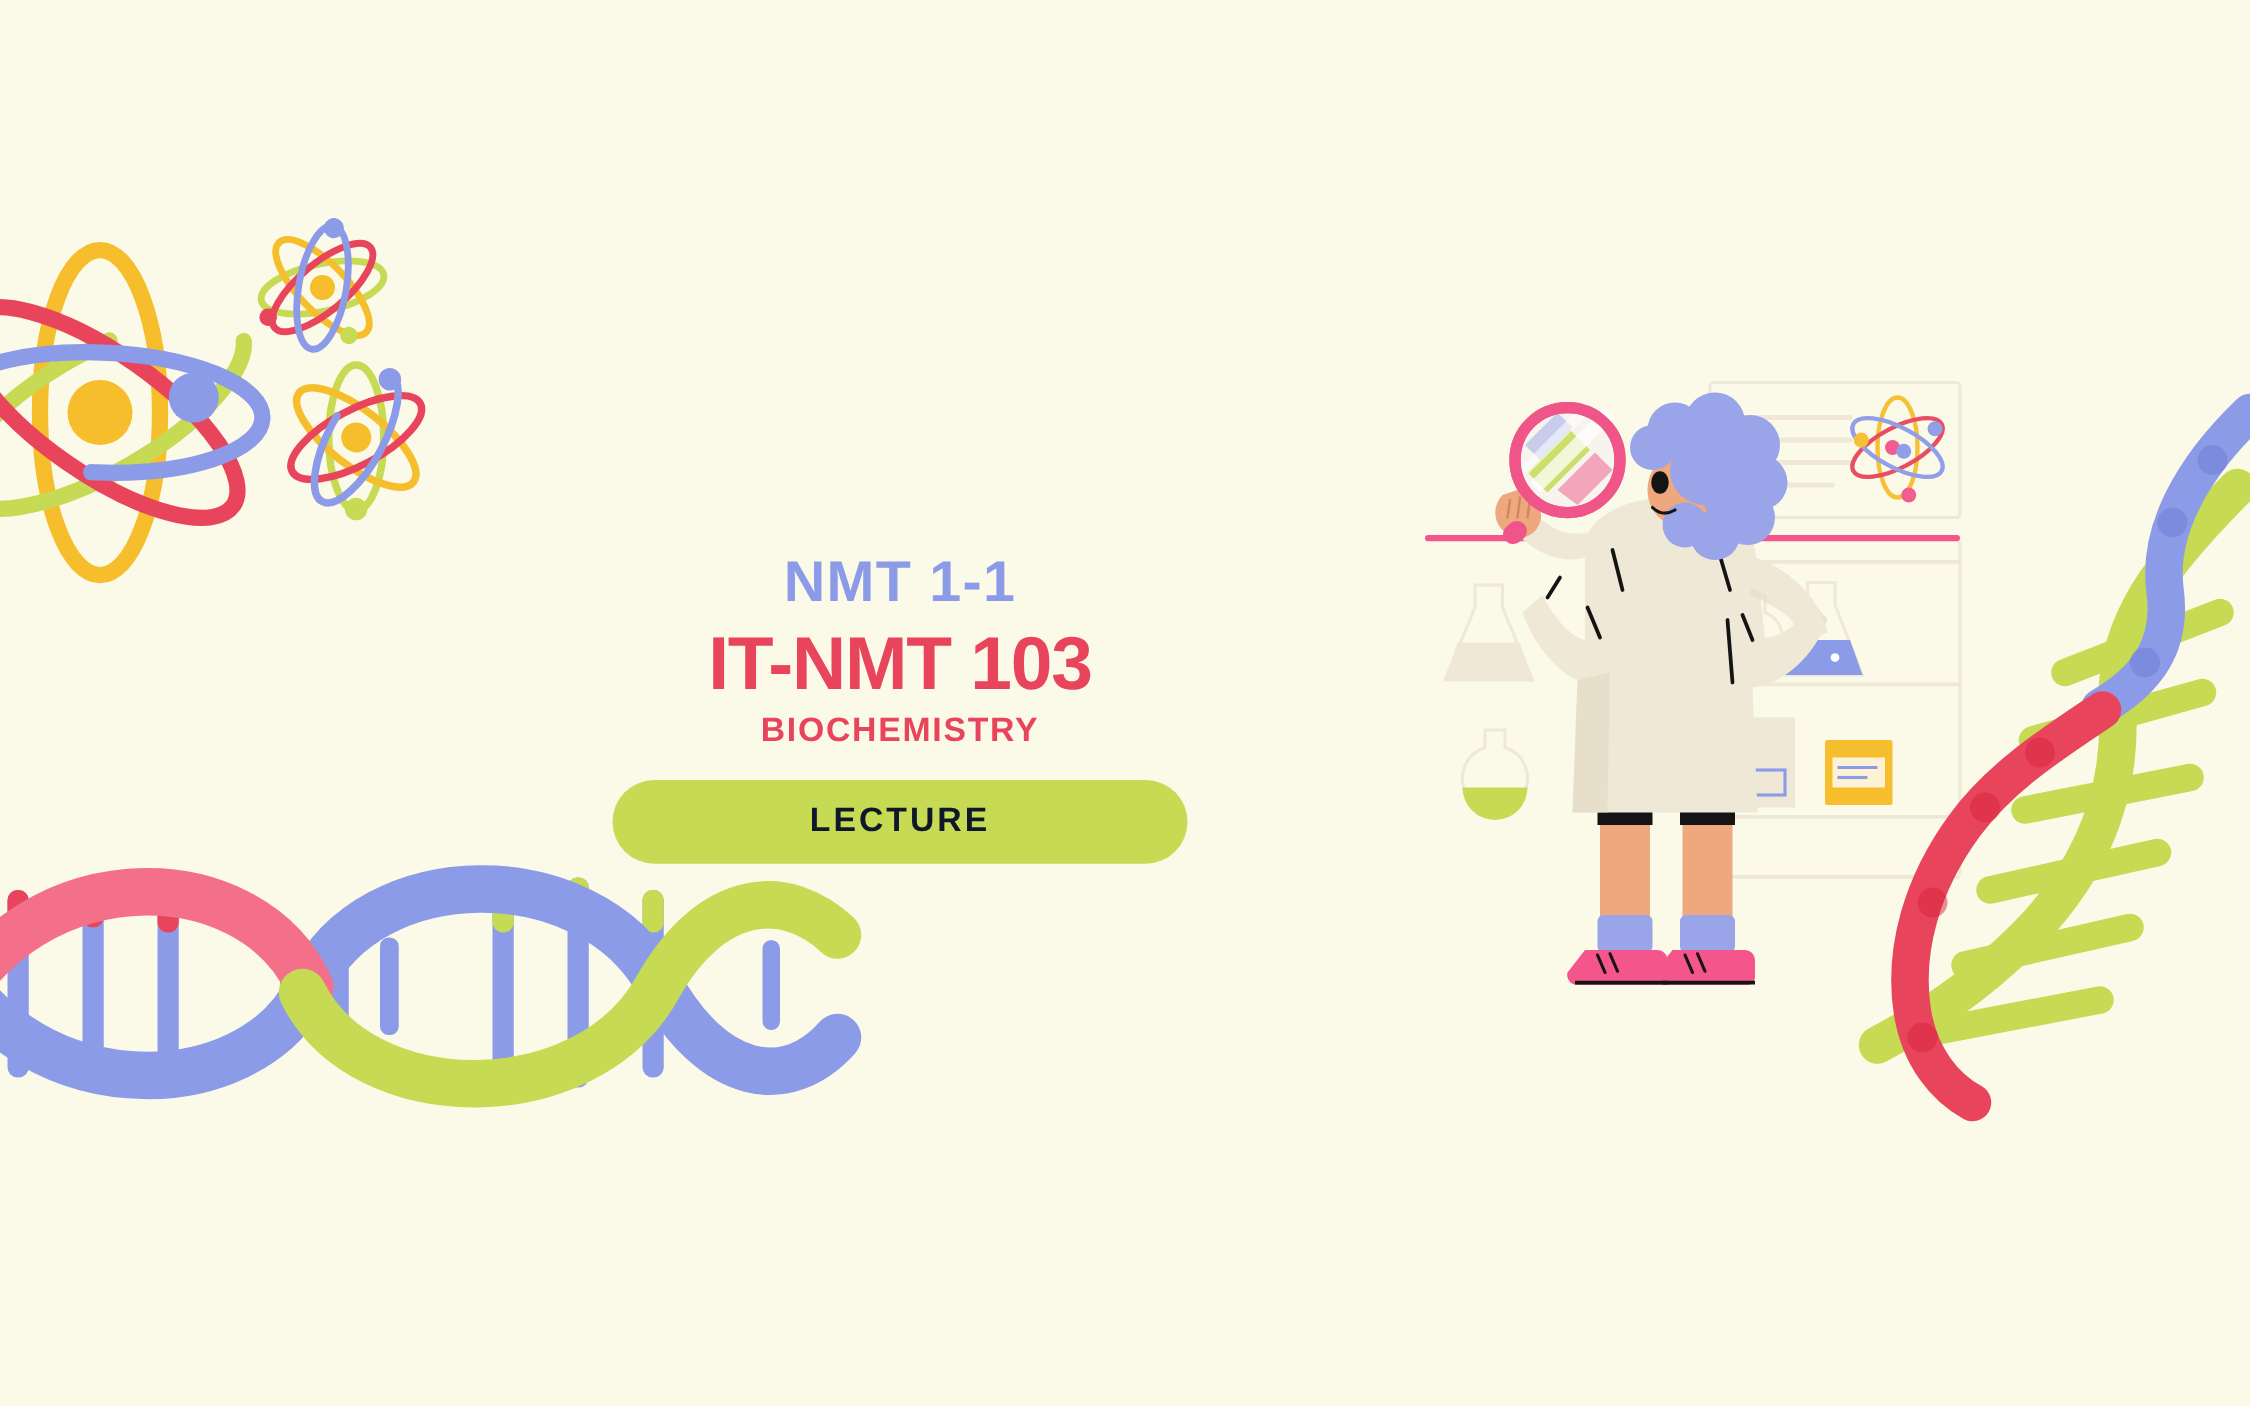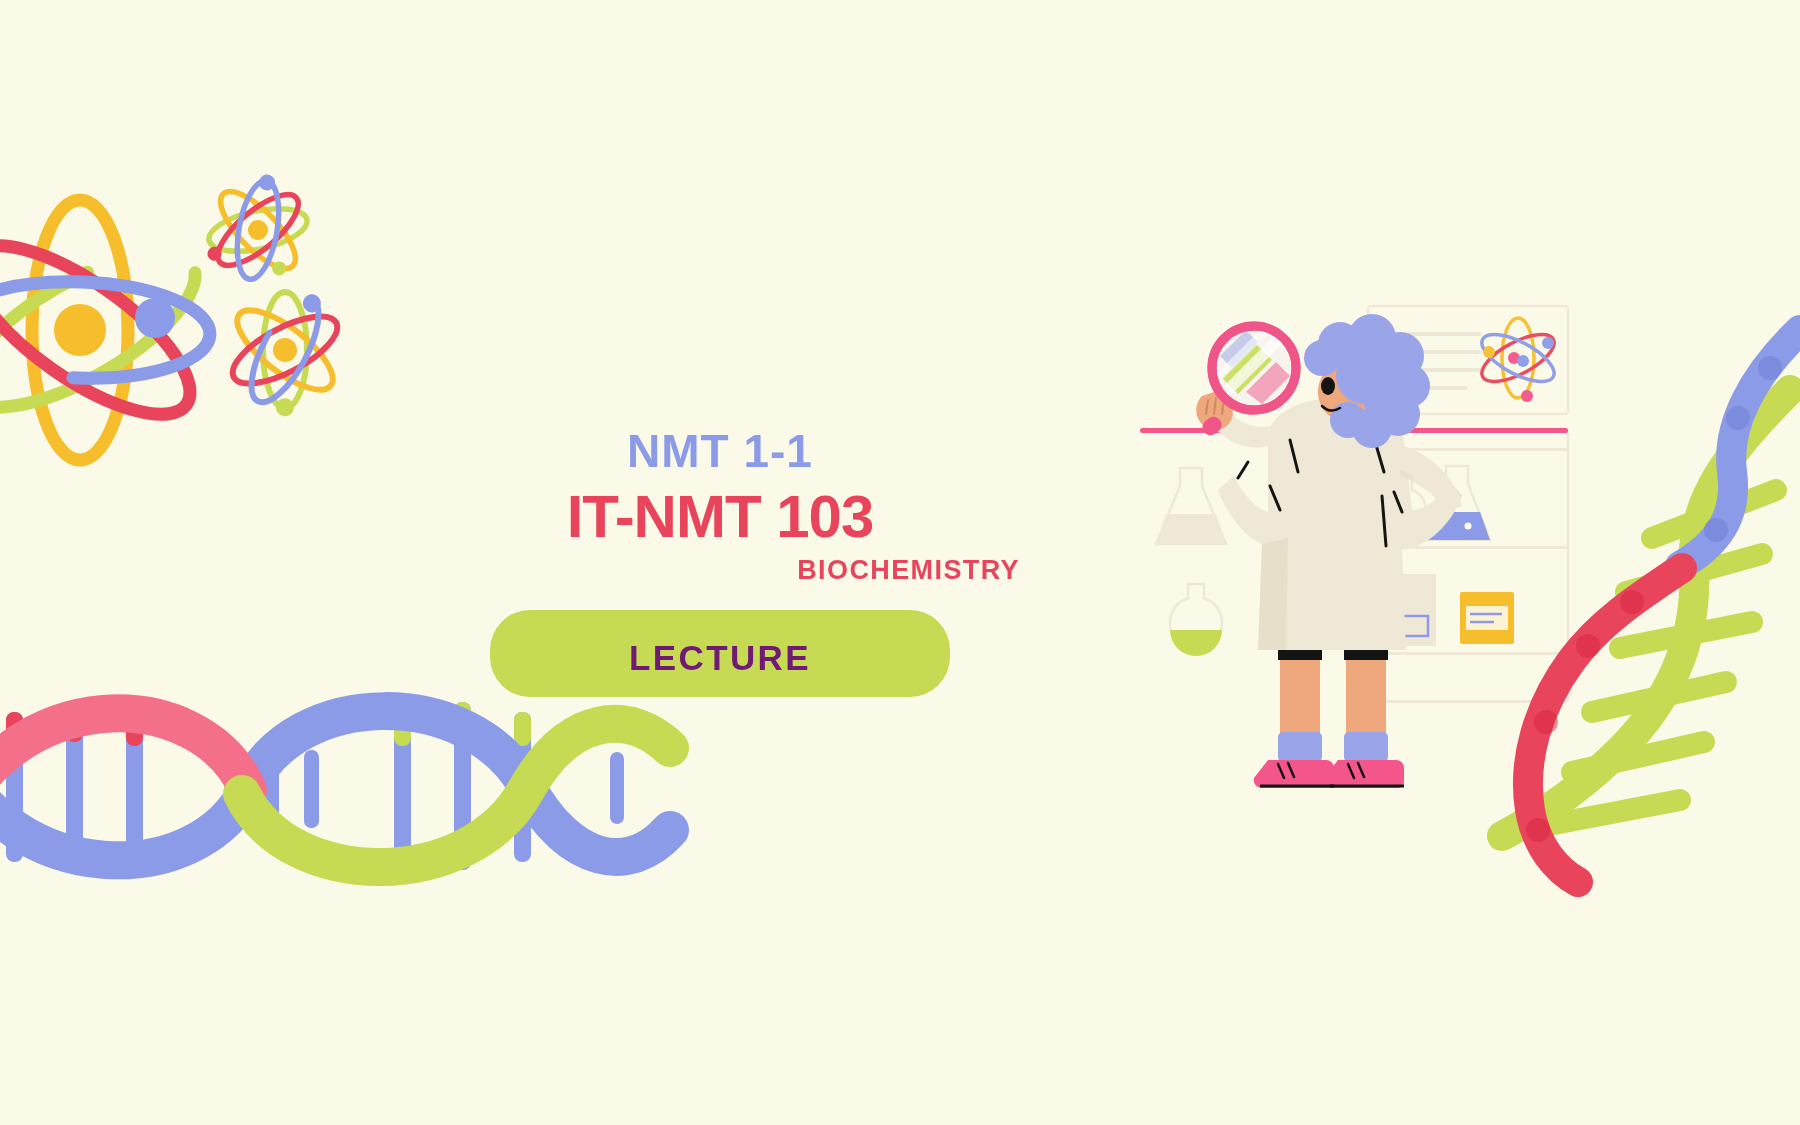--- a/index.html
+++ b/index.html
@@ -22,21 +22,21 @@
     width: 1800px;
     height: 1125px;
     background: #FBFAE9;
     overflow: hidden;
   }
 
   
   .title-block {
     position: absolute;
     left: 420px;
-    top: 428px;
+    top: 442px;
     width: 600px;
     text-align: center;
     z-index: 30;
   }
 
   .course-code {
     font-size: 46px;
     font-weight: 800;
     letter-spacing: 1px;
     color: #8C9BE8;
@@ -54,34 +54,33 @@
     white-space: nowrap;
   }
 
   .course-subject {
     font-size: 27px;
     font-weight: 800;
     letter-spacing: 1.4px;
     color: #E8455C;
     line-height: 1;
     margin-bottom: 26px;
-    text-align: right;
   }
 
   .lecture-pill {
     display: block;
     width: 460px;
     margin: 0 auto;
     background: #C6DB53;
-    color: #701a75;
+    color: #0f172a;
     border: none;
     border-radius: 40px;
-    padding: 28px 0 19px 0;
+    padding: 17px 0 19px 0;
     font-family: "Liberation Sans", sans-serif;
-    font-size: 35px;
+    font-size: 27px;
     font-weight: 800;
     letter-spacing: 2.4px;
     cursor: pointer;
   }
 
   
   .decor { position: absolute; }
 
   #atoms-cluster { left: -60px; top: 170px; z-index: 5; }
   #dna-bottom-left { left: -30px; top: 690px; z-index: 5; }

